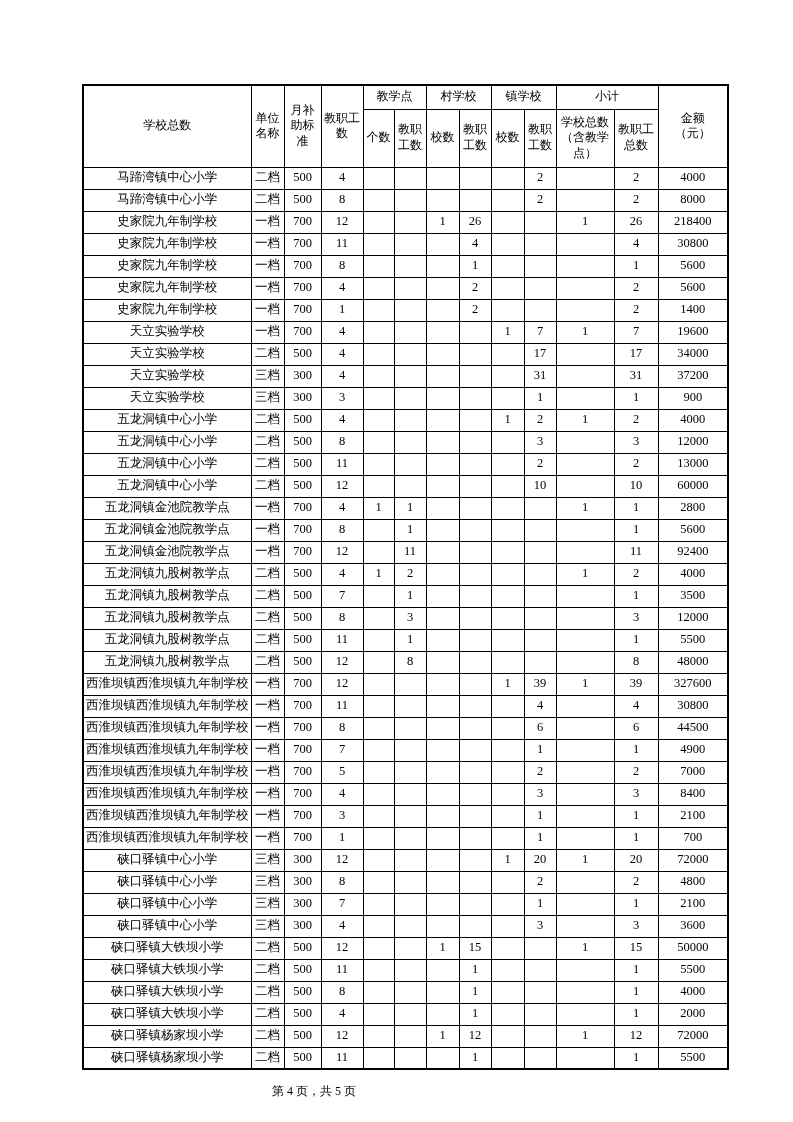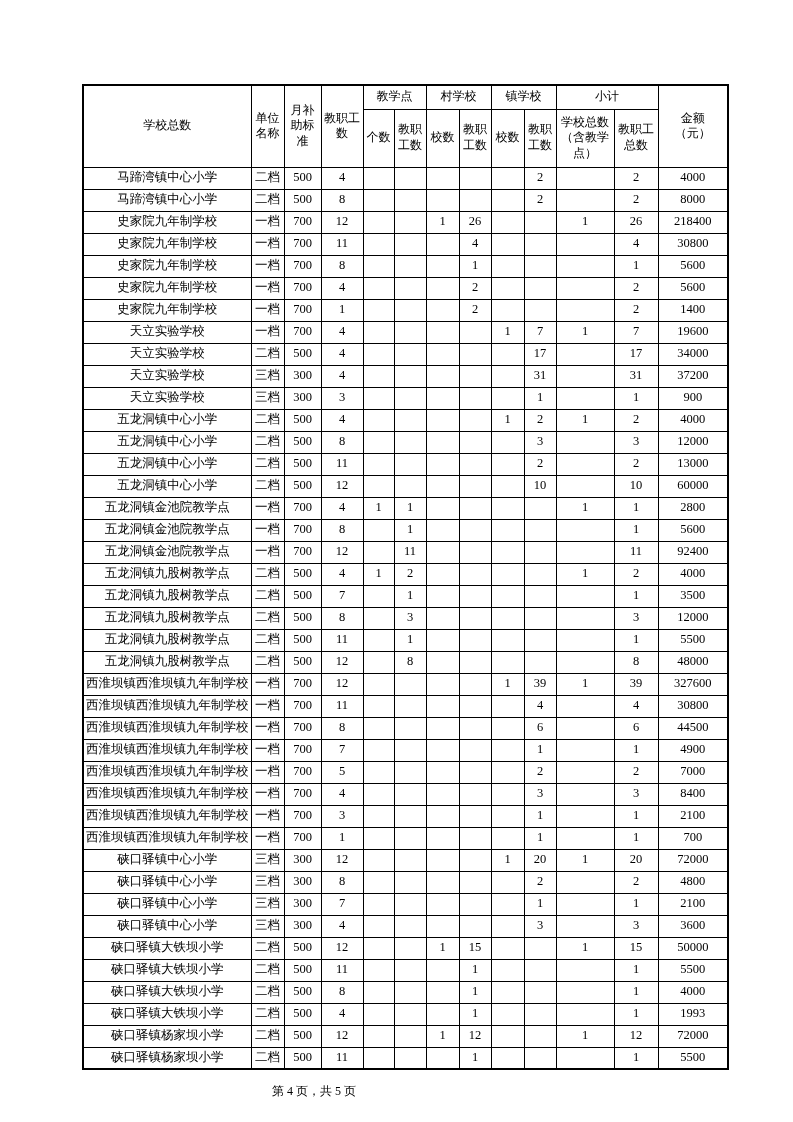--- a/index.html
+++ b/index.html
@@ -683,21 +683,21 @@
           <td>500</td>
           <td>4</td>
           <td></td>
           <td></td>
           <td></td>
           <td>1</td>
           <td></td>
           <td></td>
           <td></td>
           <td>1</td>
-          <td>1993</td>
+          <td>2000</td>
         </tr>
         <tr>
           <td>硖口驿镇杨家坝小学</td>
           <td>二档</td>
           <td>500</td>
           <td>12</td>
           <td></td>
           <td></td>
           <td>1</td>
           <td>12</td>

